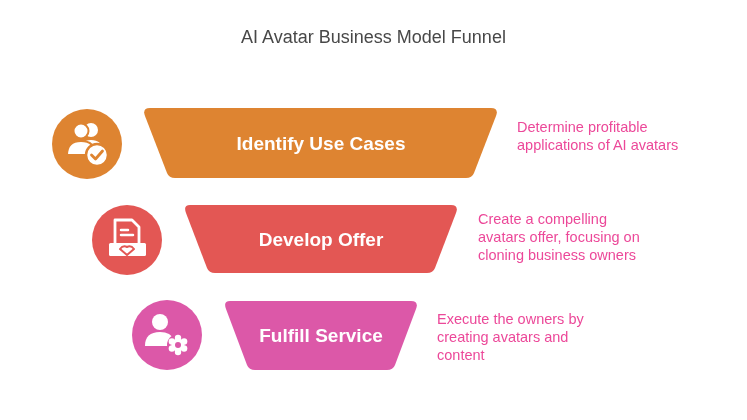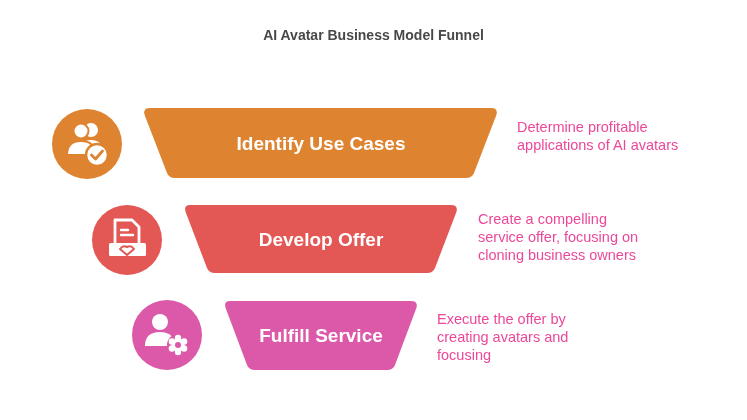--- a/index.html
+++ b/index.html
@@ -1,17 +1,17 @@
 <!DOCTYPE html>
 <html><head>
 <meta charset="utf-8">
 <style>
   html, body { margin:0; padding:0; background:#ffffff; }
   body { width:747px; height:420px; position:relative; overflow:hidden; font-family:"Liberation Sans", sans-serif; }
-  .title { position:absolute; left:0; width:747px; top:27px; text-align:center; font-size:14px; font-weight:bold; color:#484848; font-family:"Liberation Sans", sans-serif; }
+  .title { position:absolute; left:0; width:747px; top:27px; text-align:center; font-size:18px; font-weight:normal; color:#484848; font-family:"Liberation Sans", sans-serif; }
   svg.diagram { position:absolute; left:0; top:0; }
   .stage-label { font-family:"Liberation Sans", sans-serif; font-weight:bold; font-size:19px; fill:#ffffff; }
   .desc { position:absolute; font-size:14.5px; line-height:18px; color:#ec4899; font-family:"Liberation Sans", sans-serif; width:170px; }
 </style>
 </head>
 <body>
 
 <div class="title">AI Avatar Business Model Funnel</div>
 
 <svg class="diagram" width="747" height="420" viewBox="0 0 747 420">
@@ -66,14 +66,14 @@
           <circle cx="-6.1" cy="-3.5" r="3.2"></circle>
           <circle r="6.5"></circle>
         </g>
         <circle r="3" fill="#DC58A8"></circle>
       </g>
     </g>
   </g>
 </svg>
 
 <div class="desc" style="left:517px; top:118px;">Determine profitable applications of AI avatars</div>
-<div class="desc" style="left:478px; top:210px;">Create a compelling service offer, focusing on cloning business owners</div>
-<div class="desc" style="left:437px; top:310px;">Execute the offer by creating avatars and focusing</div>
+<div class="desc" style="left:478px; top:210px;">Create a compelling avatars offer, focusing on cloning business owners</div>
+<div class="desc" style="left:437px; top:310px;">Execute the owners by creating avatars and content</div>
 
 </body></html>

